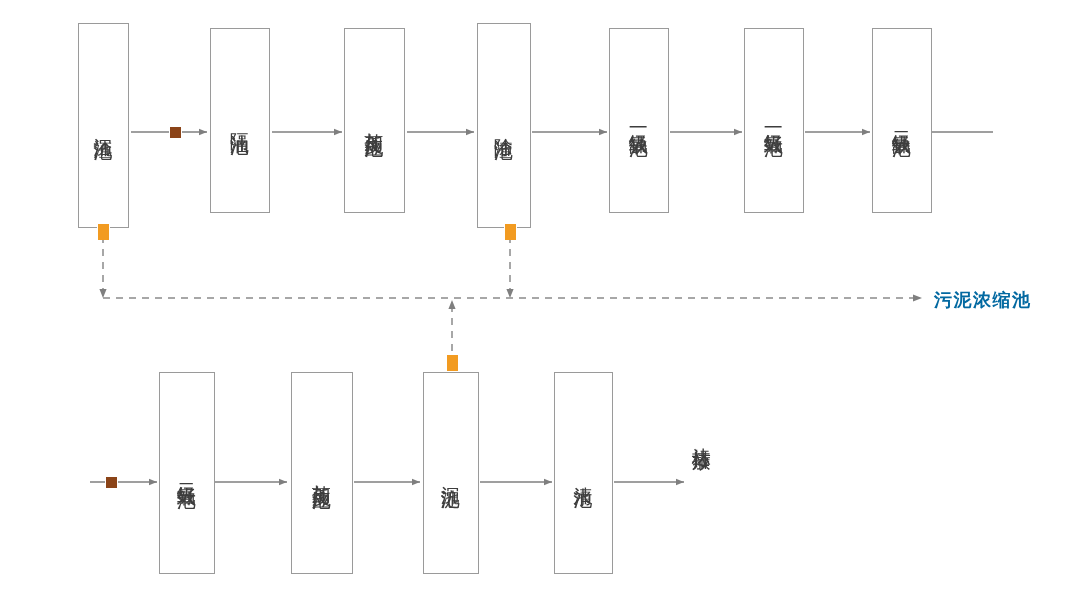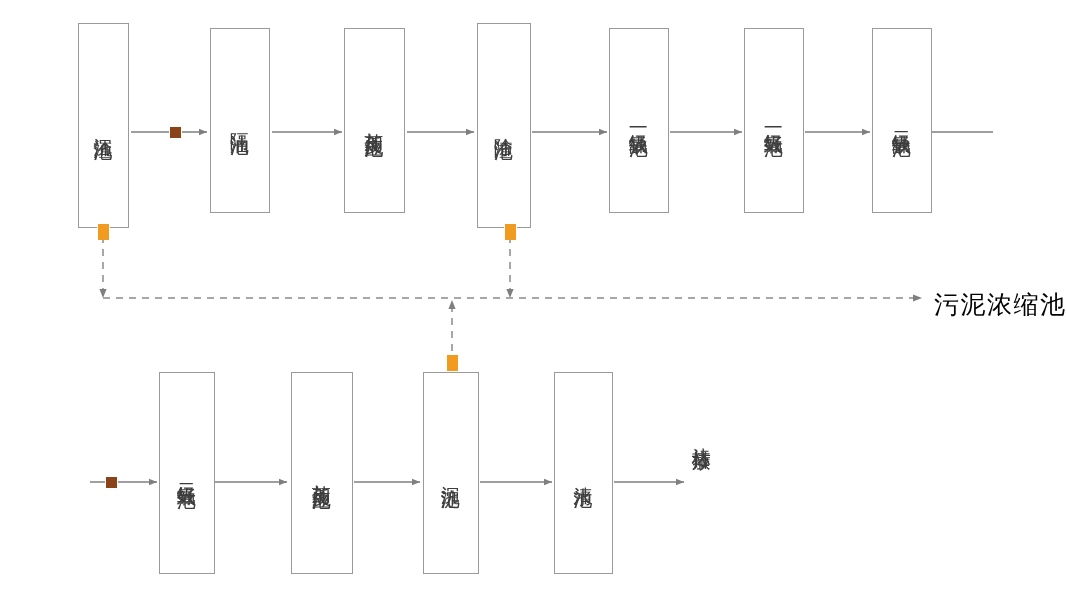--- a/index.html
+++ b/index.html
@@ -48,25 +48,26 @@
     text-orientation: upright;
     font-size: 19px;
     line-height: 1.28;
     letter-spacing: 1.5px;
     color: #3d3d3d;
     white-space: nowrap;
     z-index: 3;
   }
   .h-label {
     position: absolute;
-    font-size: 25px;
+    font-size: 18px;
     letter-spacing: 1.5px;
-    color: #000000;
+    color: #0369a1;
     white-space: nowrap;
     z-index: 3;
+    font-weight: bold;
   }
   .marker {
     position: absolute;
     z-index: 4;
     box-sizing: border-box;
   }
   .marker.pump {
     width: 13px;
     height: 13px;
     background: #8b4418;

